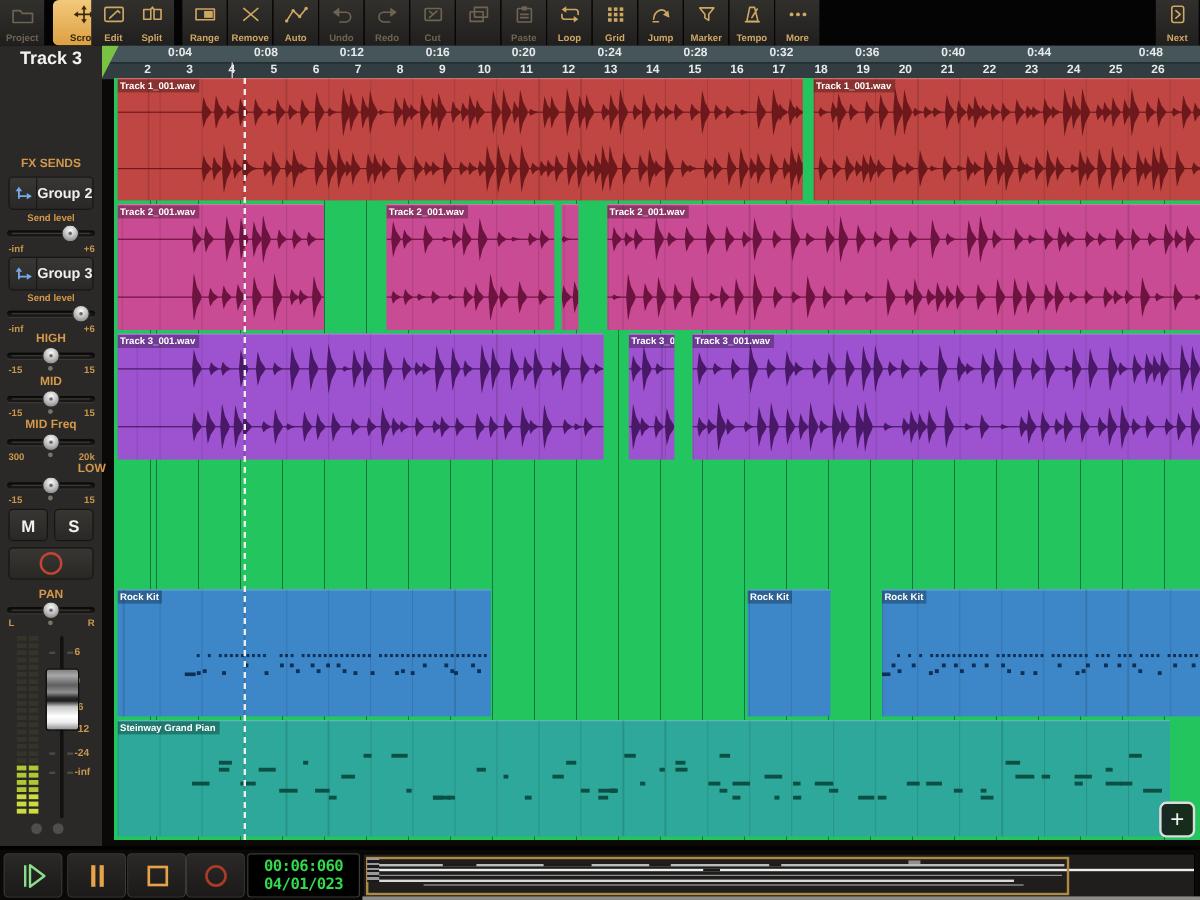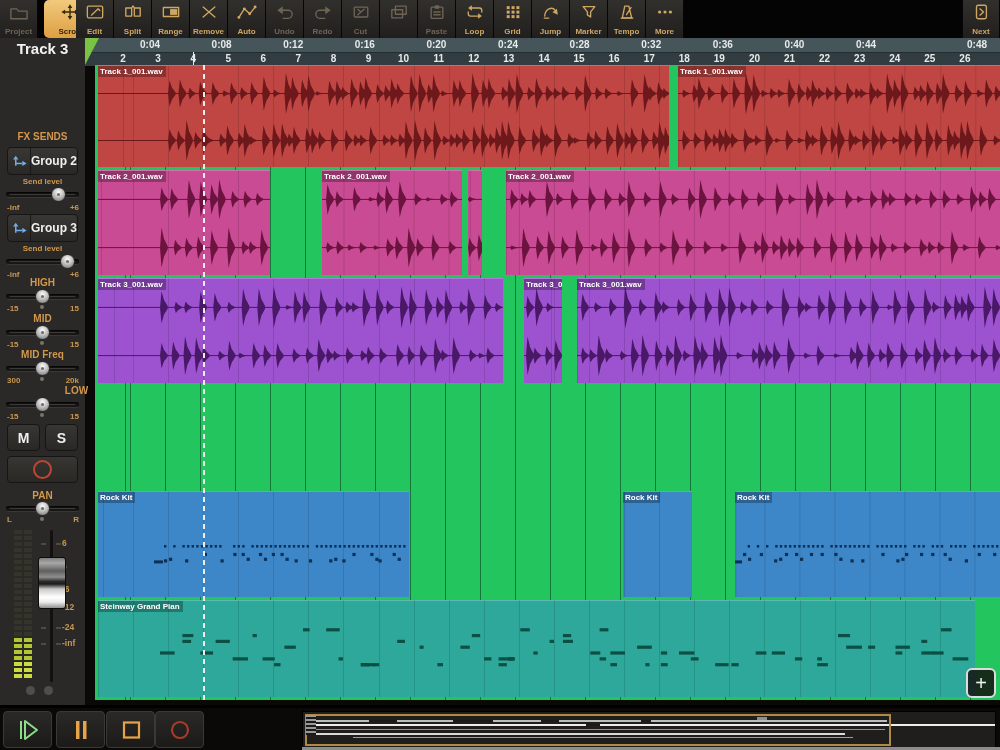--- a/index.html
+++ b/index.html
@@ -115,21 +115,21 @@
           </svg></span>
         <span class="tlab">Scroll</span>
       </button>
       <button class="tbtn normal" style="left: 76px;">
         <span><svg width="22" height="18" viewBox="0 0 24 20" fill="none" stroke="#cfa763" stroke-width="1.5" stroke-linecap="round" stroke-linejoin="round">
             <rect x="3.5" y="3.5" width="17" height="13" rx="1.5"></rect>
             <path d="M8 13.5 L15.5 6.5 l1.8 1.8"></path>
           </svg></span>
         <span class="tlab">Edit</span>
       </button>
-      <button class="tbtn normal" style="left: 114px; text-align: right;">
+      <button class="tbtn normal" style="left: 108px; text-align: right;">
         <span><svg width="22" height="18" viewBox="0 0 24 20" fill="none" stroke="#cfa763" stroke-width="1.5" stroke-linecap="round" stroke-linejoin="round">
             <rect x="4" y="5.5" width="6.5" height="9"></rect>
             <rect x="13.5" y="5.5" width="6.5" height="9"></rect>
             <path fill="#cfa763" stroke="none" d="M12 2.2 l2.4 3 h-4.8 z"></path>
           </svg></span>
         <span class="tlab">Split</span>
       </button>
       <button class="tbtn normal" style="left: 152px;">
         <span><svg width="22" height="18" viewBox="0 0 24 20" fill="none" stroke="#cfa763" stroke-width="1.5" stroke-linecap="round" stroke-linejoin="round">
             <rect x="3.5" y="5" width="17" height="10"></rect>
@@ -434,21 +434,21 @@
         <div class="rlab" style="left: 136.6px; top: 0px; text-align: center;">0:08</div>
         <div class="rlab" style="left: 208.2px; top: 0px;">0:12</div>
         <div class="rlab" style="left: 279.8px; top: 0px;">0:16</div>
         <div class="rlab" style="left: 351.4px; top: 0px;">0:20</div>
         <div class="rlab" style="left: 423px; top: 0px;">0:24</div>
         <div class="rlab" style="left: 494.6px; top: 0px;">0:28</div>
         <div class="rlab" style="left: 566.2px; top: 0px;">0:32</div>
         <div class="rlab" style="left: 637.8px; top: 0px;">0:36</div>
         <div class="rlab" style="left: 709.4px; top: 0px;">0:40</div>
         <div class="rlab" style="left: 781px; top: 0px;">0:44</div>
-        <div class="rlab" style="left: 892px; top: 0px;">0:48</div>
+        <div class="rlab" style="left: 874px; top: 0px;">0:48</div>
         <div class="rlab" style="left: 38px; top: 14px;">2</div>
         <div class="rlab" style="left: 73.08px; top: 14px;">3</div>
         <div class="rlab" style="left: 108.16px; top: 14px;">4</div>
         <div class="rlab" style="left: 143.24px; top: 14px;">5</div>
         <div class="rlab" style="left: 178.32px; top: 14px;">6</div>
         <div class="rlab" style="left: 213.4px; top: 14px;">7</div>
         <div class="rlab" style="left: 248.48px; top: 14px;">8</div>
         <div class="rlab" style="left: 283.56px; top: 14px;">9</div>
         <div class="rlab" style="left: 318.64px; top: 14px;">10</div>
         <div class="rlab" style="left: 353.72px; top: 14px;">11</div>
@@ -799,20 +799,24 @@
     <button class="tpbtn" style="left:106px;">
       <svg width="30" height="24" viewBox="0 0 30 24" fill="none" stroke="#e8a348" stroke-width="2.2">
           <rect x="8" y="4.5" width="15" height="15"></rect>
         </svg>
     </button>
     <button class="tpbtn" style="left:155px;">
       <svg width="30" height="24" viewBox="0 0 30 24" fill="none" stroke="#a83b28" stroke-width="2.2">
           <circle cx="15" cy="12" r="8"></circle>
         </svg>
     </button>
+    <div id="time-display">
+      <span>00:06:060</span>
+      <span>04/01/023</span>
+    </div>
     <div id="navigator">
         <div class="navline" style="left: 4px; top: 8px; width: 580px; height: 2px; background: rgb(185, 189, 189); position: absolute;"></div>
         <div class="navline" style="left: 4px; top: 12px; width: 688px; height: 2px; background: rgb(237, 237, 237); position: absolute;"></div>
         <div class="navline" style="left: 4px; top: 17px; width: 578px; height: 1px; background: rgb(143, 143, 143); position: absolute;"></div>
         <div class="navline" style="left: 4px; top: 21px; width: 538px; height: 2px; background: rgb(217, 217, 217); position: absolute;"></div>
         <div class="navline" style="left: 50px; top: 25px; width: 500px; height: 1px; background: rgb(157, 157, 157); position: absolute;"></div>
         <div class="navline" style="left: 66px; top: 8px; width: 28px; height: 2px; background: rgb(29, 27, 26); position: absolute;"></div>
         <div class="navline" style="left: 150px; top: 8px; width: 40px; height: 2px; background: rgb(29, 27, 26); position: absolute;"></div>
         <div class="navline" style="left: 238px; top: 8px; width: 18px; height: 2px; background: rgb(29, 27, 26); position: absolute;"></div>
         <div class="navline" style="left: 283px; top: 12px; width: 14px; height: 2px; background: rgb(29, 27, 26); position: absolute;"></div>

